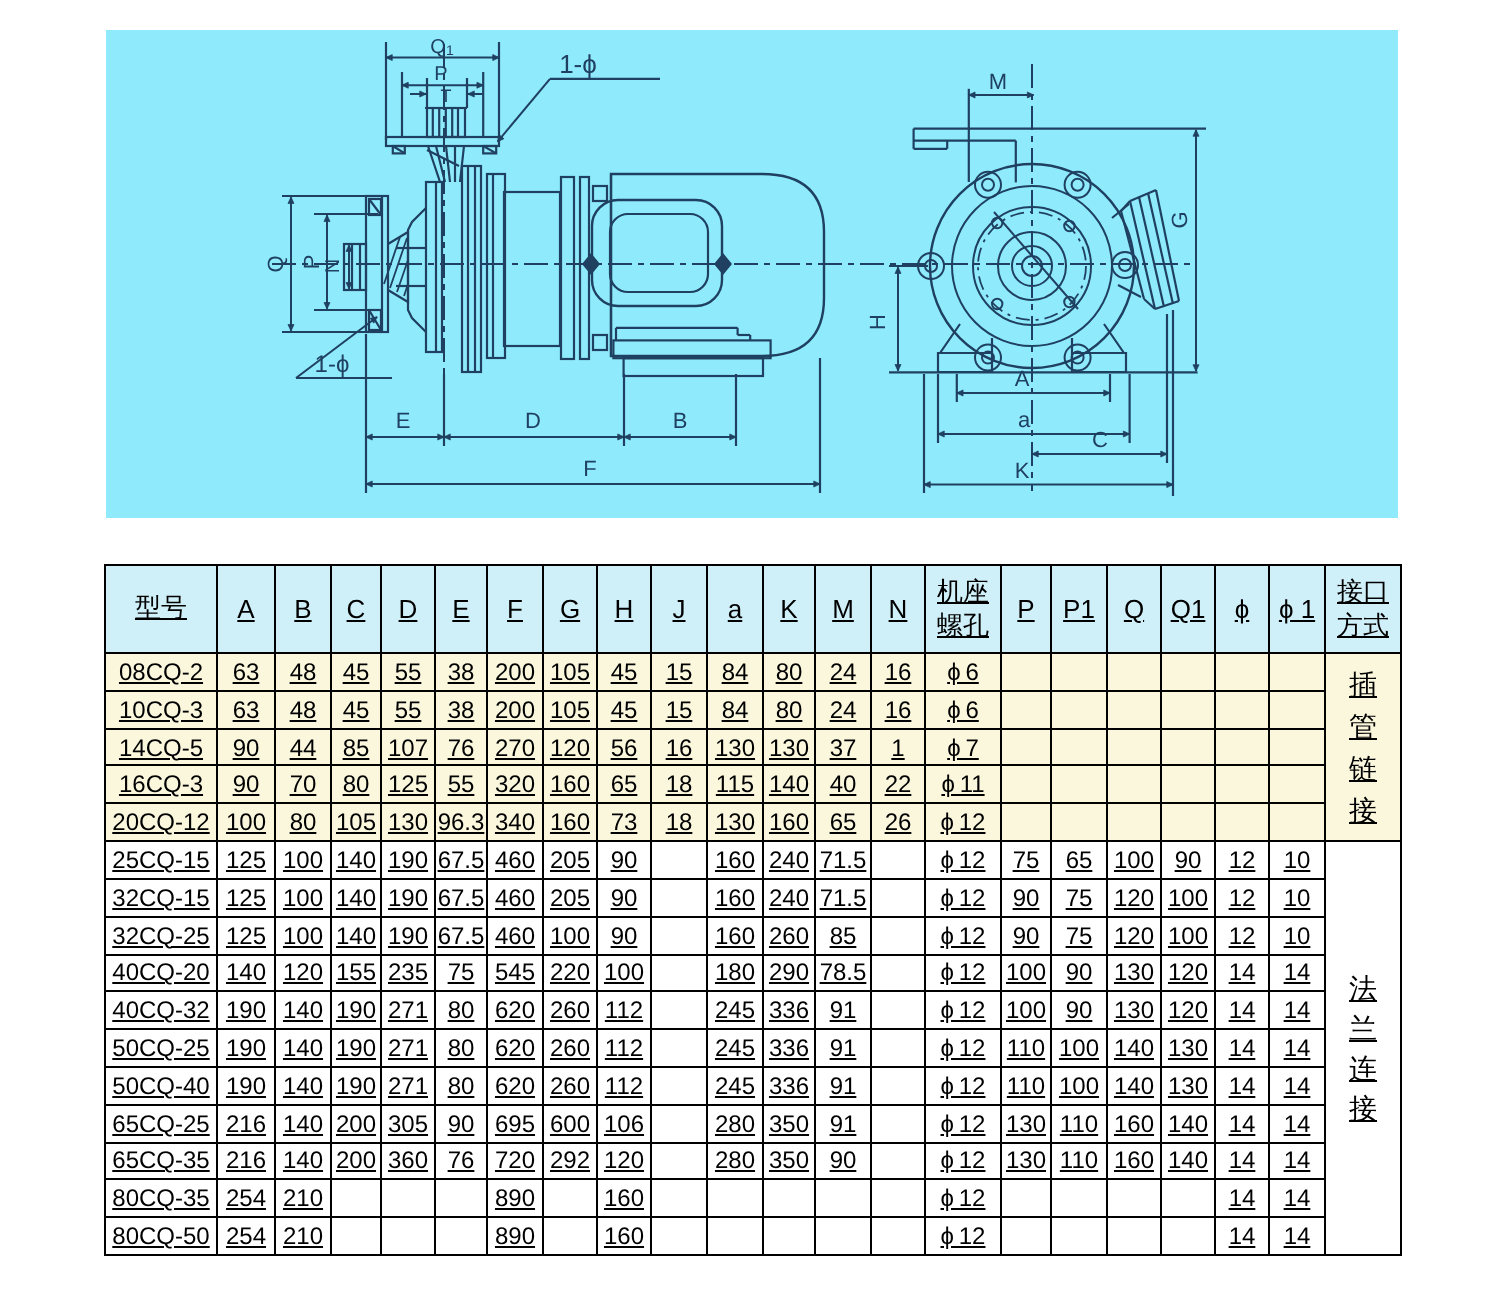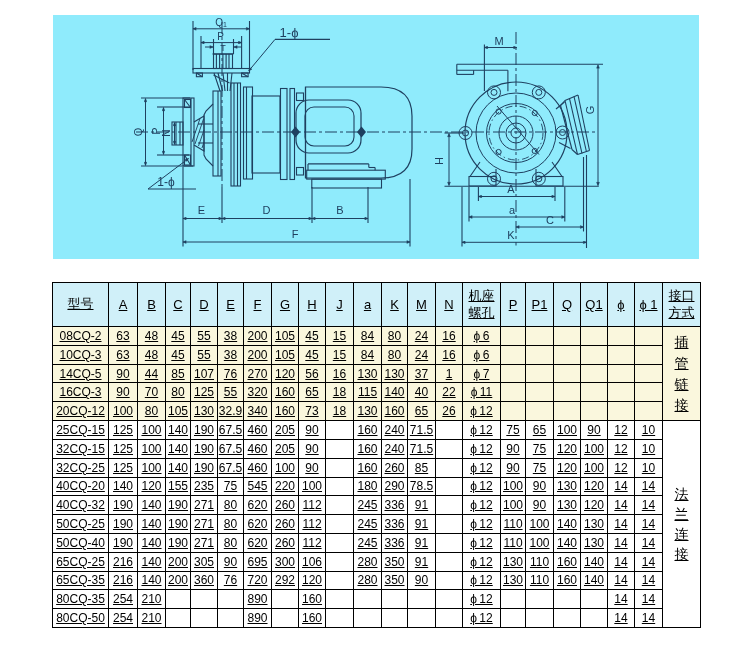--- a/index.html
+++ b/index.html
@@ -343,21 +343,21 @@
           <td></td>
           <td></td>
           <td></td>
         </tr>
         <tr class="cr">
           <td>20CQ-12</td>
           <td>100</td>
           <td>80</td>
           <td>105</td>
           <td>130</td>
-          <td>32.9</td>
+          <td>96.3</td>
           <td>340</td>
           <td>160</td>
           <td>73</td>
           <td>18</td>
           <td>130</td>
           <td>160</td>
           <td>65</td>
           <td>26</td>
           <td>ϕ 12</td>
           <td></td>
@@ -532,21 +532,21 @@
           <td>14</td>
         </tr>
         <tr>
           <td>65CQ-25</td>
           <td>216</td>
           <td>140</td>
           <td>200</td>
           <td>305</td>
           <td>90</td>
           <td>695</td>
-          <td>300</td>
+          <td>600</td>
           <td>106</td>
           <td></td>
           <td>280</td>
           <td>350</td>
           <td>91</td>
           <td></td>
           <td>ϕ 12</td>
           <td>130</td>
           <td>110</td>
           <td>160</td>

